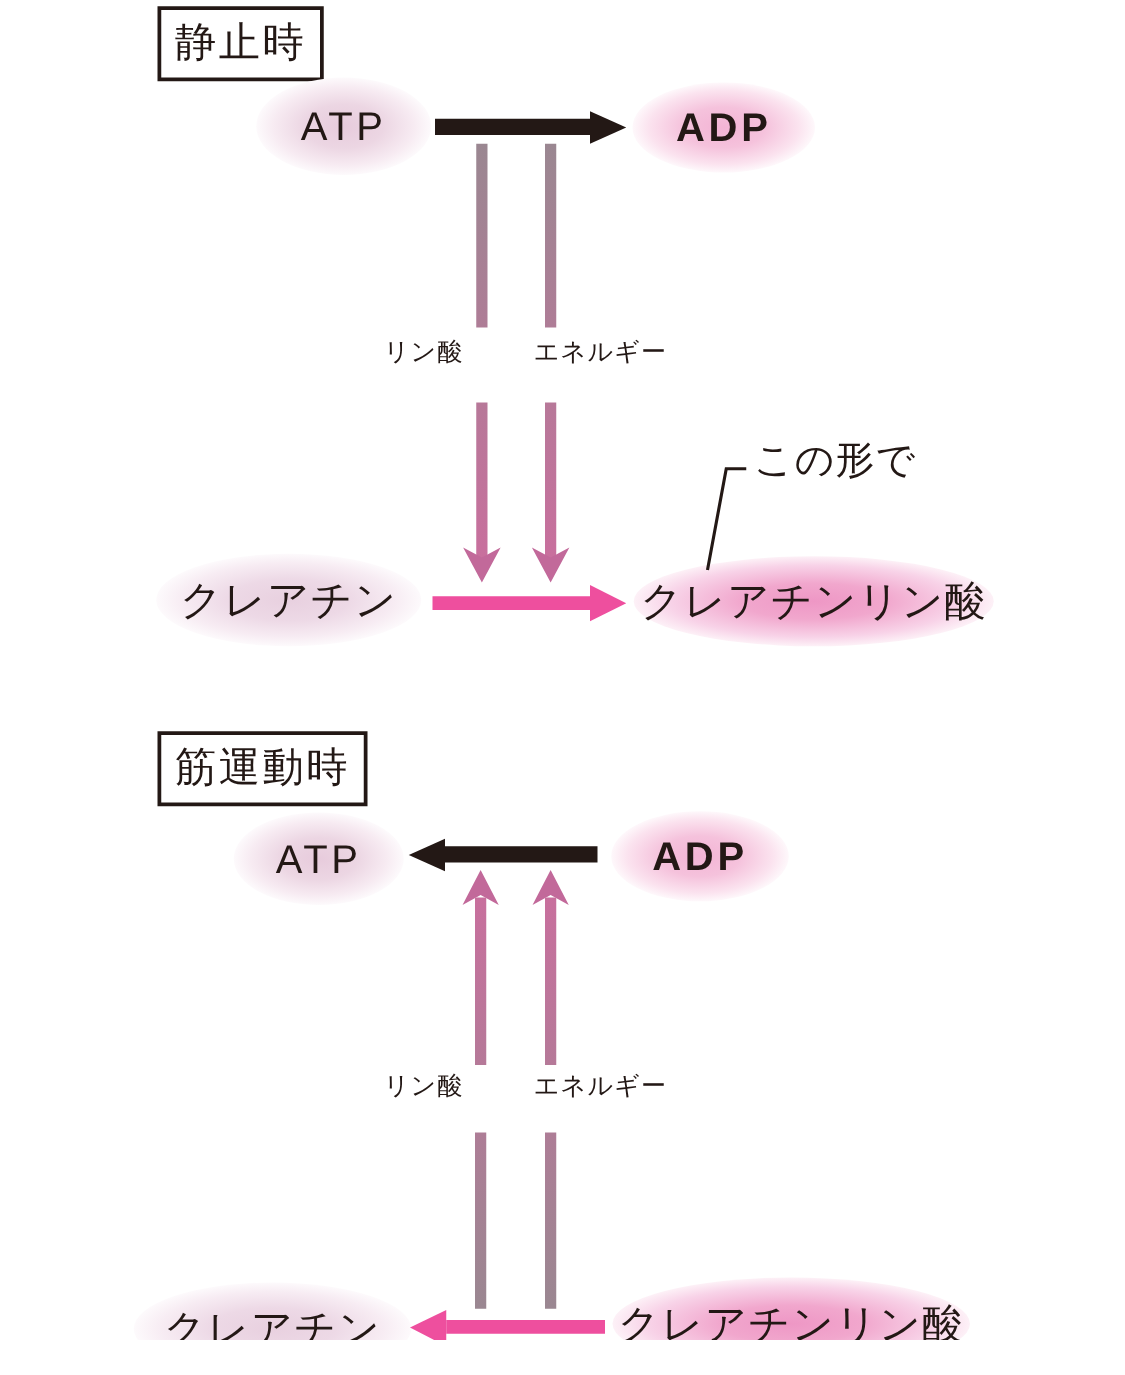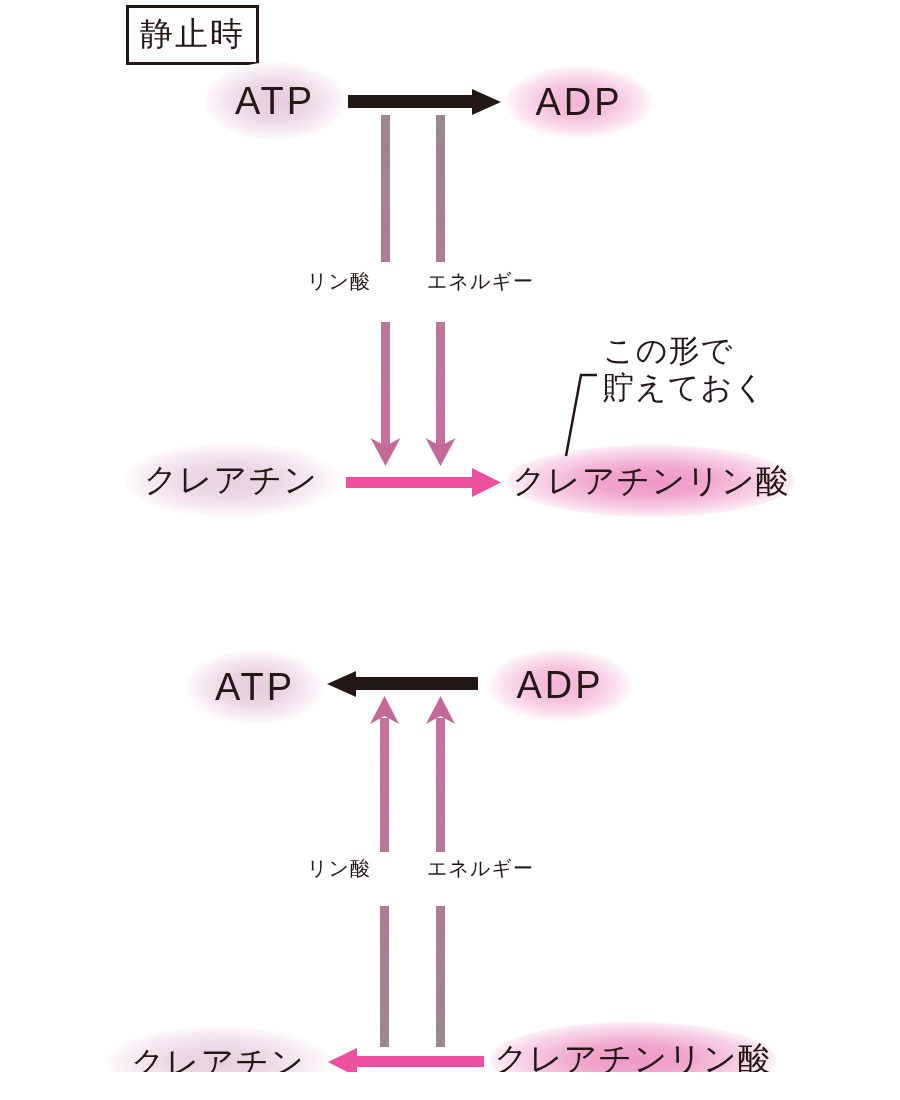--- a/index.html
+++ b/index.html
@@ -7,24 +7,24 @@
     position:relative;width:900px;height:1072px;background:#ffffff;overflow:hidden;
     font-family:"Liberation Sans","DejaVu Sans",sans-serif;color:#231815;
   }
   .node{
     position:absolute;border-radius:50%;
     display:flex;align-items:center;justify-content:center;
     text-align:center;white-space:nowrap;
   }
   .g-soft{background:radial-gradient(closest-side,#e7cbdc 0%,#ecd6e3 45%,#f7ebf2 80%,#fdfafc 100%);}
   .g-soft2{background:radial-gradient(closest-side,#e8d0df 0%,#edd9e6 45%,#f7ecf3 80%,#fdfafc 100%);}
-  .g-pink{background:radial-gradient(closest-side,#f3b4d5 0%,#f5c2dc 45%,#fbe3ef 82%,#fef8fb 100%);}
+  .g-pink{background:radial-gradient(closest-side,#f3b4d5 0%,#f5c2dc 45%,#fbe3ef 82%,#fef8fb 100%);font-weight:bold;}
   .g-bright{background:radial-gradient(closest-side,#ee97c5 0%,#f1a7cd 40%,#f8d3e8 80%,#fdf1f7 100%);font-family:Liberation Mono, monospace;}
   .jp-label{font-size:33px;letter-spacing:1px;}
-  .latin{font-size:38px;letter-spacing:3px;}
+  .latin{font-size:32px;letter-spacing:3px;}
   .state-box{
     position:absolute;border:3px solid #231815;padding:4px 11px 5px;
     font-size:33px;letter-spacing:2px;background:#ffffff;white-space:nowrap;
   }
   .flow-label{position:absolute;font-size:20px;letter-spacing:1px;white-space:nowrap;}
   .annotation{position:absolute;font-size:31px;line-height:37px;letter-spacing:1px;white-space:nowrap;}
   .arrow-layer{position:absolute;left:0;top:0;pointer-events:none;}
 </style>
 </head>
 <body>
@@ -45,25 +45,25 @@
     <span class="jp-label">クレアチン</span>
   </div>
 
   <div class="node g-bright" style="left:507px;top:445px;width:288px;height:72px">
     <span class="jp-label">クレアチンリン酸</span>
   </div>
 
   <span class="flow-label" style="left:307px;top:268px">リン酸</span>
   <span class="flow-label" style="left:427px;top:268px">エネルギー</span>
 
-  <div class="annotation" style="left:603px;top:332px">
+  <div class="annotation" style="left:603px;top:349px">
     <div>この形で</div>
-    <div>貯えておく</div>
   </div>
 
+  <div class="state-box" style="left:126px;top:585px">筋運動時</div>
 
   <div class="node g-soft" style="left:187px;top:650px;width:136px;height:74px">
     <span class="latin">ATP</span>
   </div>
 
   <div class="node g-pink" style="left:489px;top:649px;width:142px;height:72px">
     <span class="latin">ADP</span>
   </div>
 
   <div class="node g-soft2" style="left:107px;top:1026px;width:222px;height:74px">

